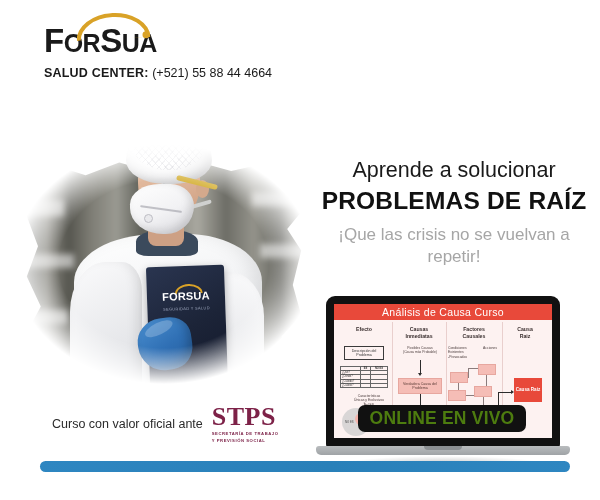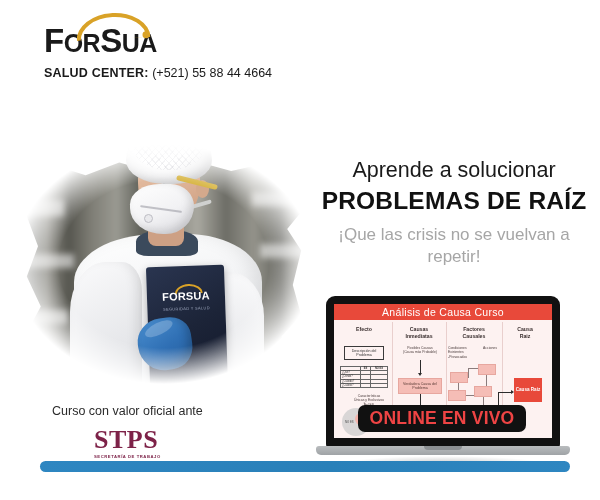--- a/index.html
+++ b/index.html
@@ -193,21 +193,21 @@
     font-size: 24.5px; font-weight: 700; color: #111; letter-spacing: .2px;
     margin-top: 3px; line-height: 1.15;
   }
   .copy .line3 {
     margin-top: 9px; font-size: 17px; color: #a6a6a6; line-height: 1.28;
   }
 
   
   .stps-line {
     position: absolute; left: 52px; top: 404px;
-    display: flex; align-items: center; gap: 9px; flex-direction: column;
+    display: flex; align-items: center; gap: 9px;
   }
   .stps-text { font-size: 12.5px; color: #2b2b2b; }
   .stps-logo { line-height: 1; }
   .stps-mark {
     font-family: "Liberation Serif", serif;
     font-size: 26px; font-weight: 700; color: #7d2248; letter-spacing: .5px;
   }
   .stps-sub {
     margin-top: 1px; font-size: 4.2px; font-weight: 700; color: #7d2248;
     letter-spacing: .55px; line-height: 1.45;
@@ -282,21 +282,21 @@
     border-left: 3px solid #2b2b2b;
   }
   .thin-v, .thin-h { position: absolute; background: #8a7c7c; }
   .thin-v { width: .7px; } .thin-h { height: .7px; }
   .dash-box {
     position: absolute; border: 1px dashed #b9a7a5;
   }
   .qlabel { position: absolute; font-size: 3.4px; color: #4a3c3c; text-align: center; line-height: 1.25; }
   .online-badge {
     position: absolute; left: 24px; bottom: 6px; width: 168px; height: 27px;
-    background: #111; border-radius: 7px; color: #ef4444;
+    background: #111; border-radius: 7px; color: #4d7c0f;
     font-size: 17.5px; font-weight: 700; letter-spacing: .2px;
     display: flex; align-items: center; justify-content: center;
     z-index: 6;
   }
   .base {
     position: absolute; left: 0; top: 150px; width: 254px; height: 9px;
     background: linear-gradient(#b9bcbe, #9fa3a6);
     border-radius: 3px 3px 5px 5px;
   }
   .notch {

